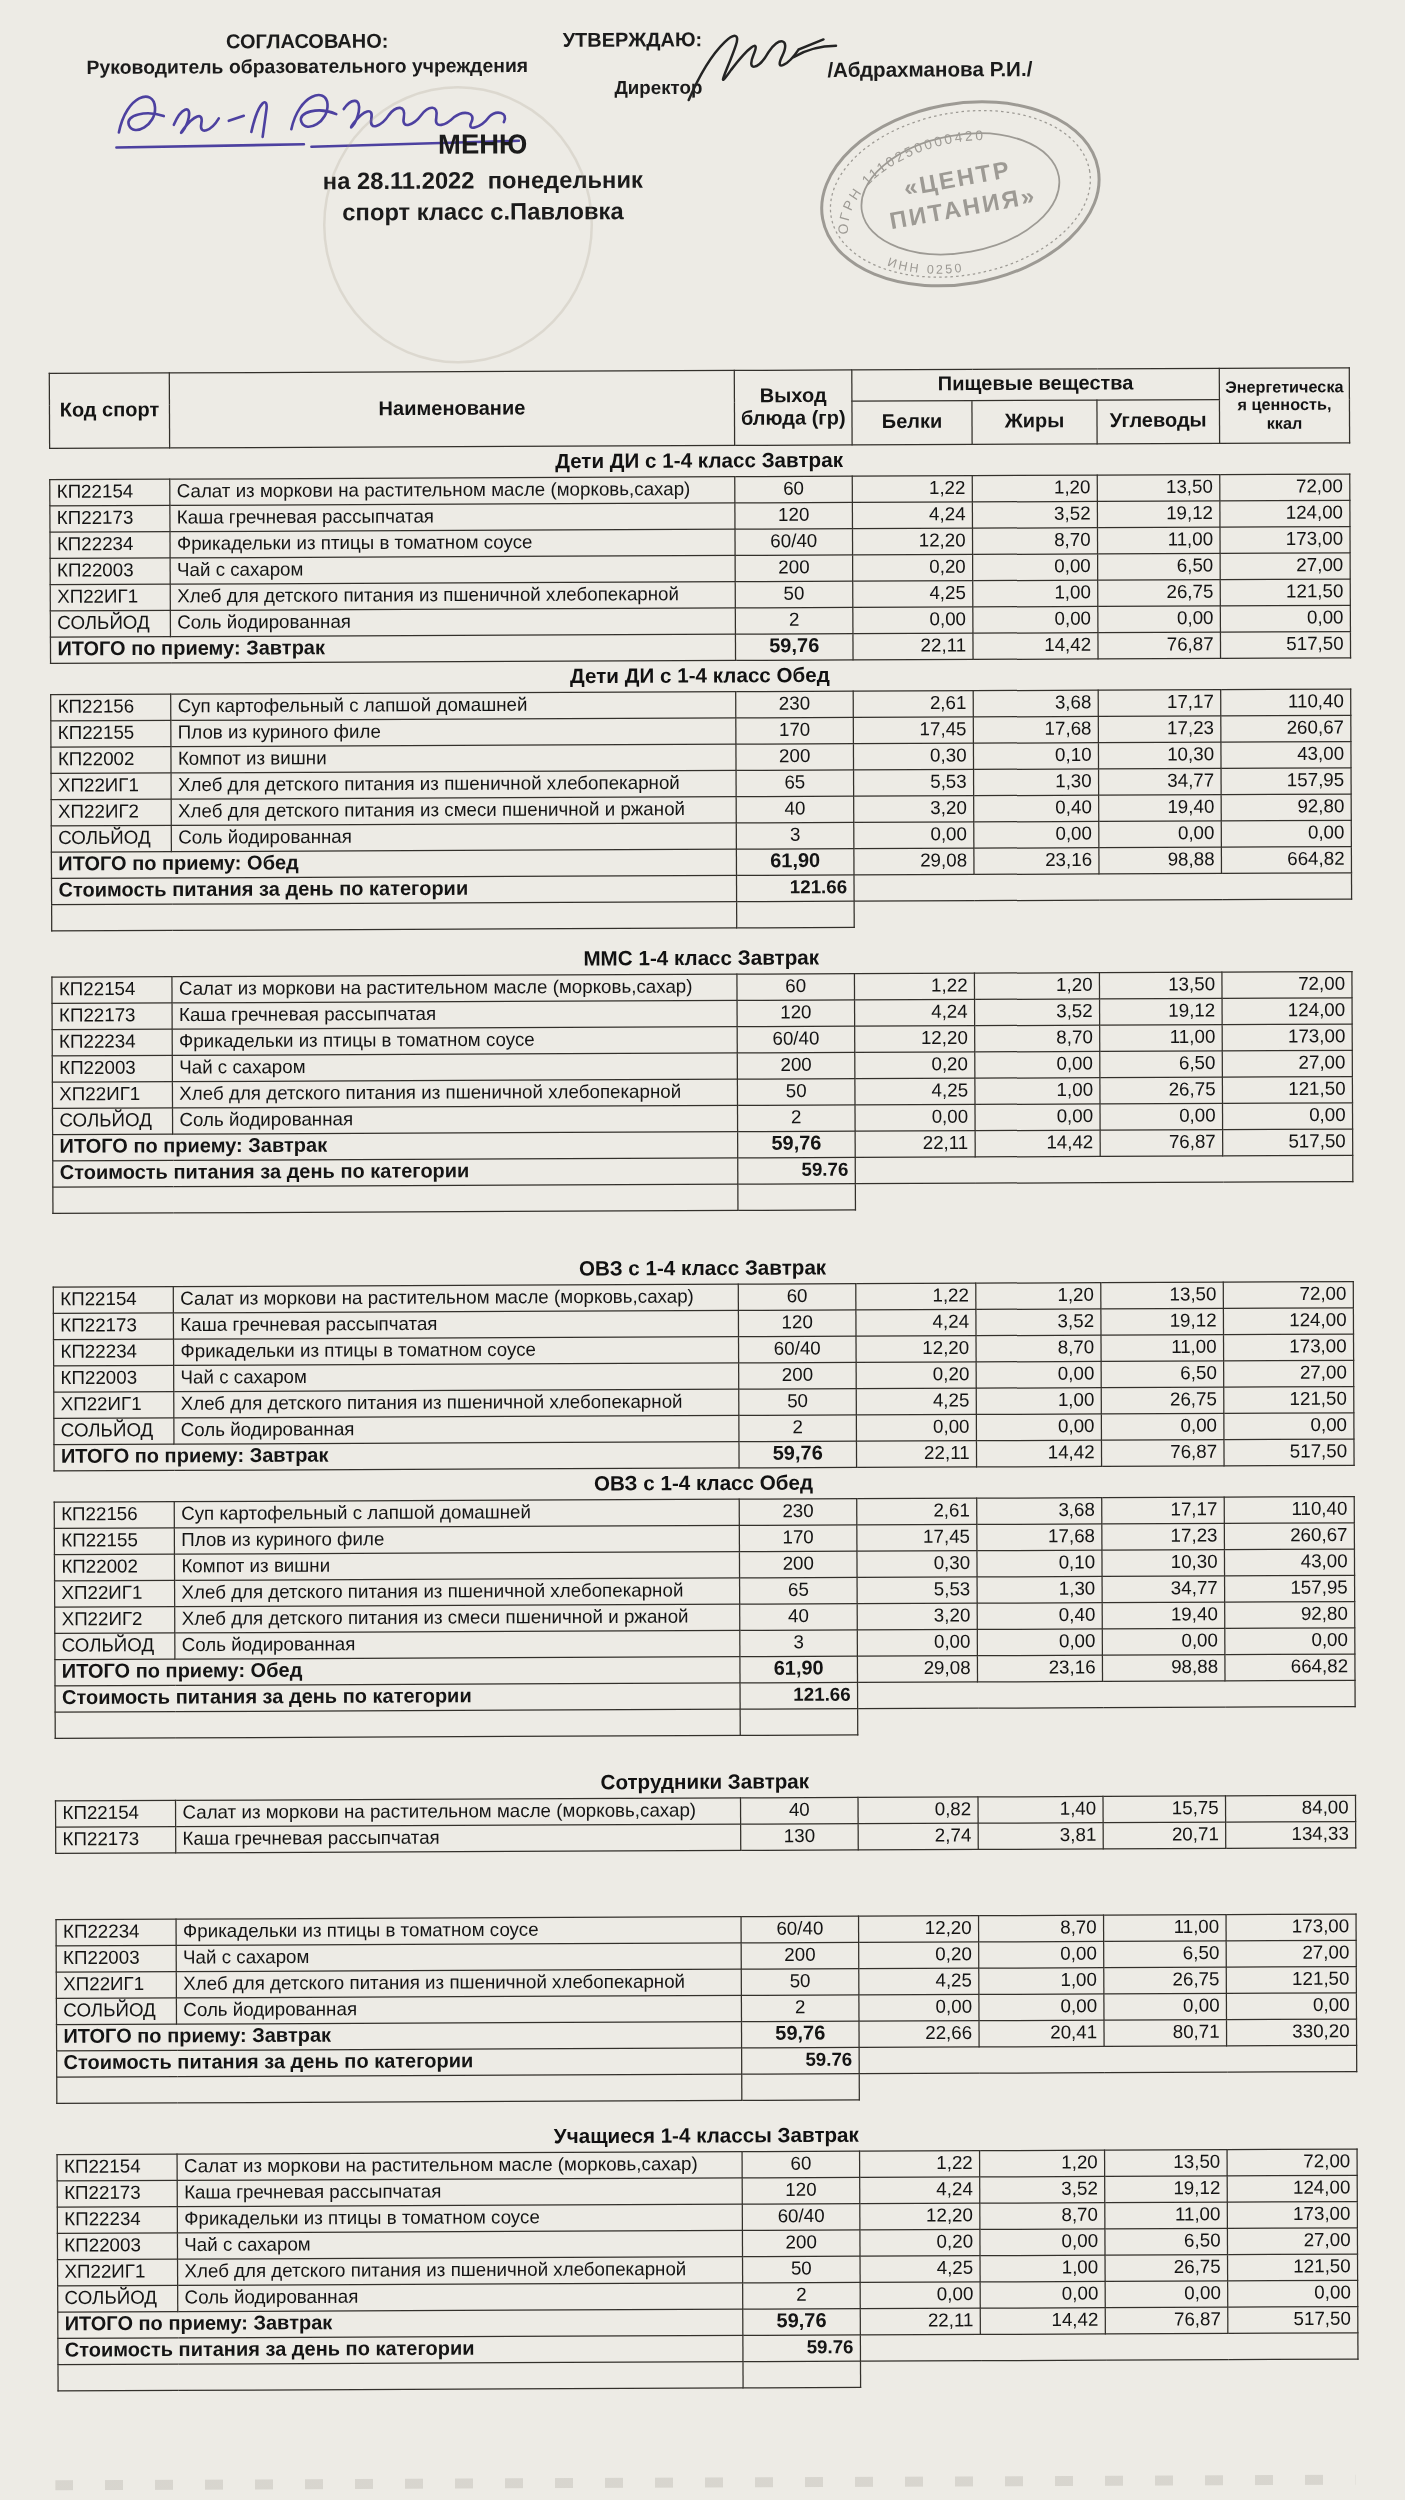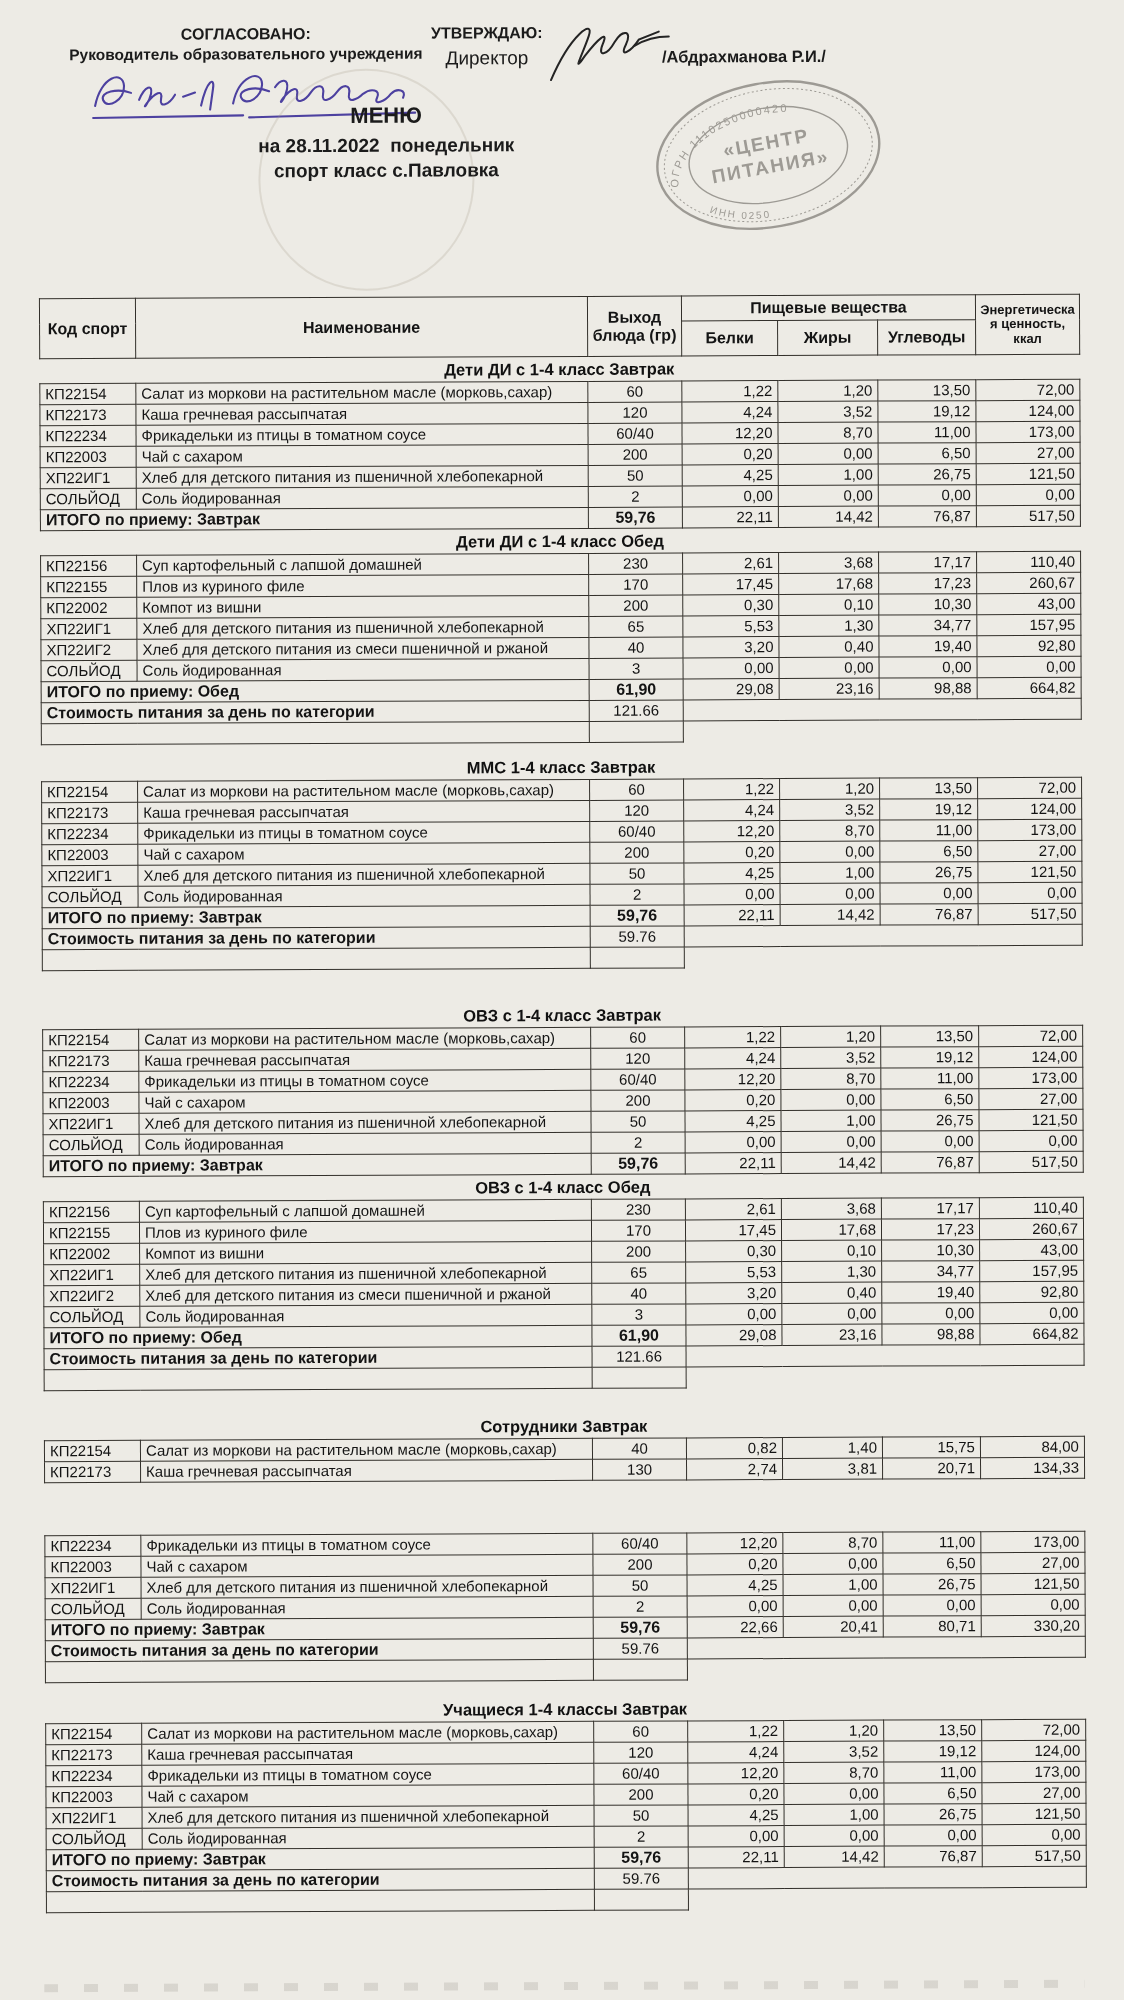--- a/index.html
+++ b/index.html
@@ -10,23 +10,23 @@
     color:#1b1b1b;
   }
   .page{position:absolute;inset:0;transform:rotate(-0.25deg)}
   .b{font-weight:bold}
   .abs{position:absolute}
 
   
   .agreed-block{left:60px;top:24px;width:380px;text-align:center}
   .agreed-label{font-size:16px;font-weight:bold}
   .agreed-role{font-size:15.5px;font-weight:bold;margin-top:2px}
-  .approved-block{left:416px;top:24px;width:150px;text-align:center}
+  .approved-block{left:416px;top:24px;width:150px;text-align:right}
   .approved-label{font-size:16px;font-weight:bold}
-  .approved-role{font-size:19px;font-weight:normal;margin-top:5px}
+  .approved-role{font-size:15px;font-weight:bold;margin-top:20px}
   .director-name{left:666px;top:48px;font-size:16.5px;font-weight:bold}
 
   .title-block{left:150px;top:102px;width:480px;text-align:center}
   .title-l1{font-size:22px;font-weight:bold}
   .title-l2{font-size:19px;font-weight:bold;margin-top:6px;white-space:pre-wrap}
   .title-l3{font-size:19px;font-weight:bold;margin-top:3px}
 
   .faint-stamp{
     left:262px;top:68px;width:212px;height:218px;border-radius:50%;
     border:2px solid rgba(158,148,132,0.22);
@@ -48,21 +48,21 @@
   .grid td.ctr{text-align:center}
   .grid td.nb{border:none;background:transparent}
   .grid td.big{font-size:16px}
   .headgrid td{text-align:center;font-weight:bold;white-space:normal;font-size:16px;line-height:1.12;padding:2px 3px}
   .headgrid td.small{font-size:13px;word-break:break-word}
   .headgrid tr.sub td{height:30px}
   .section-title{
     width:1040px;margin-left:42px;text-align:center;
     font-weight:bold;font-size:16.5px;padding:3px 0 2px 0;color:#111;
   }
-  .cost-val{font-weight:normal;font-size:16px;text-align:center}
+  .cost-val{font-weight:bold;font-size:16px;text-align:right}
 </style>
 </head>
 <body>
 
 <div class="page">
 
   <div class="abs agreed-block">
     <div class="agreed-label">СОГЛАСОВАНО:</div>
     <div class="agreed-role">Руководитель образовательного учреждения</div>
   </div>

